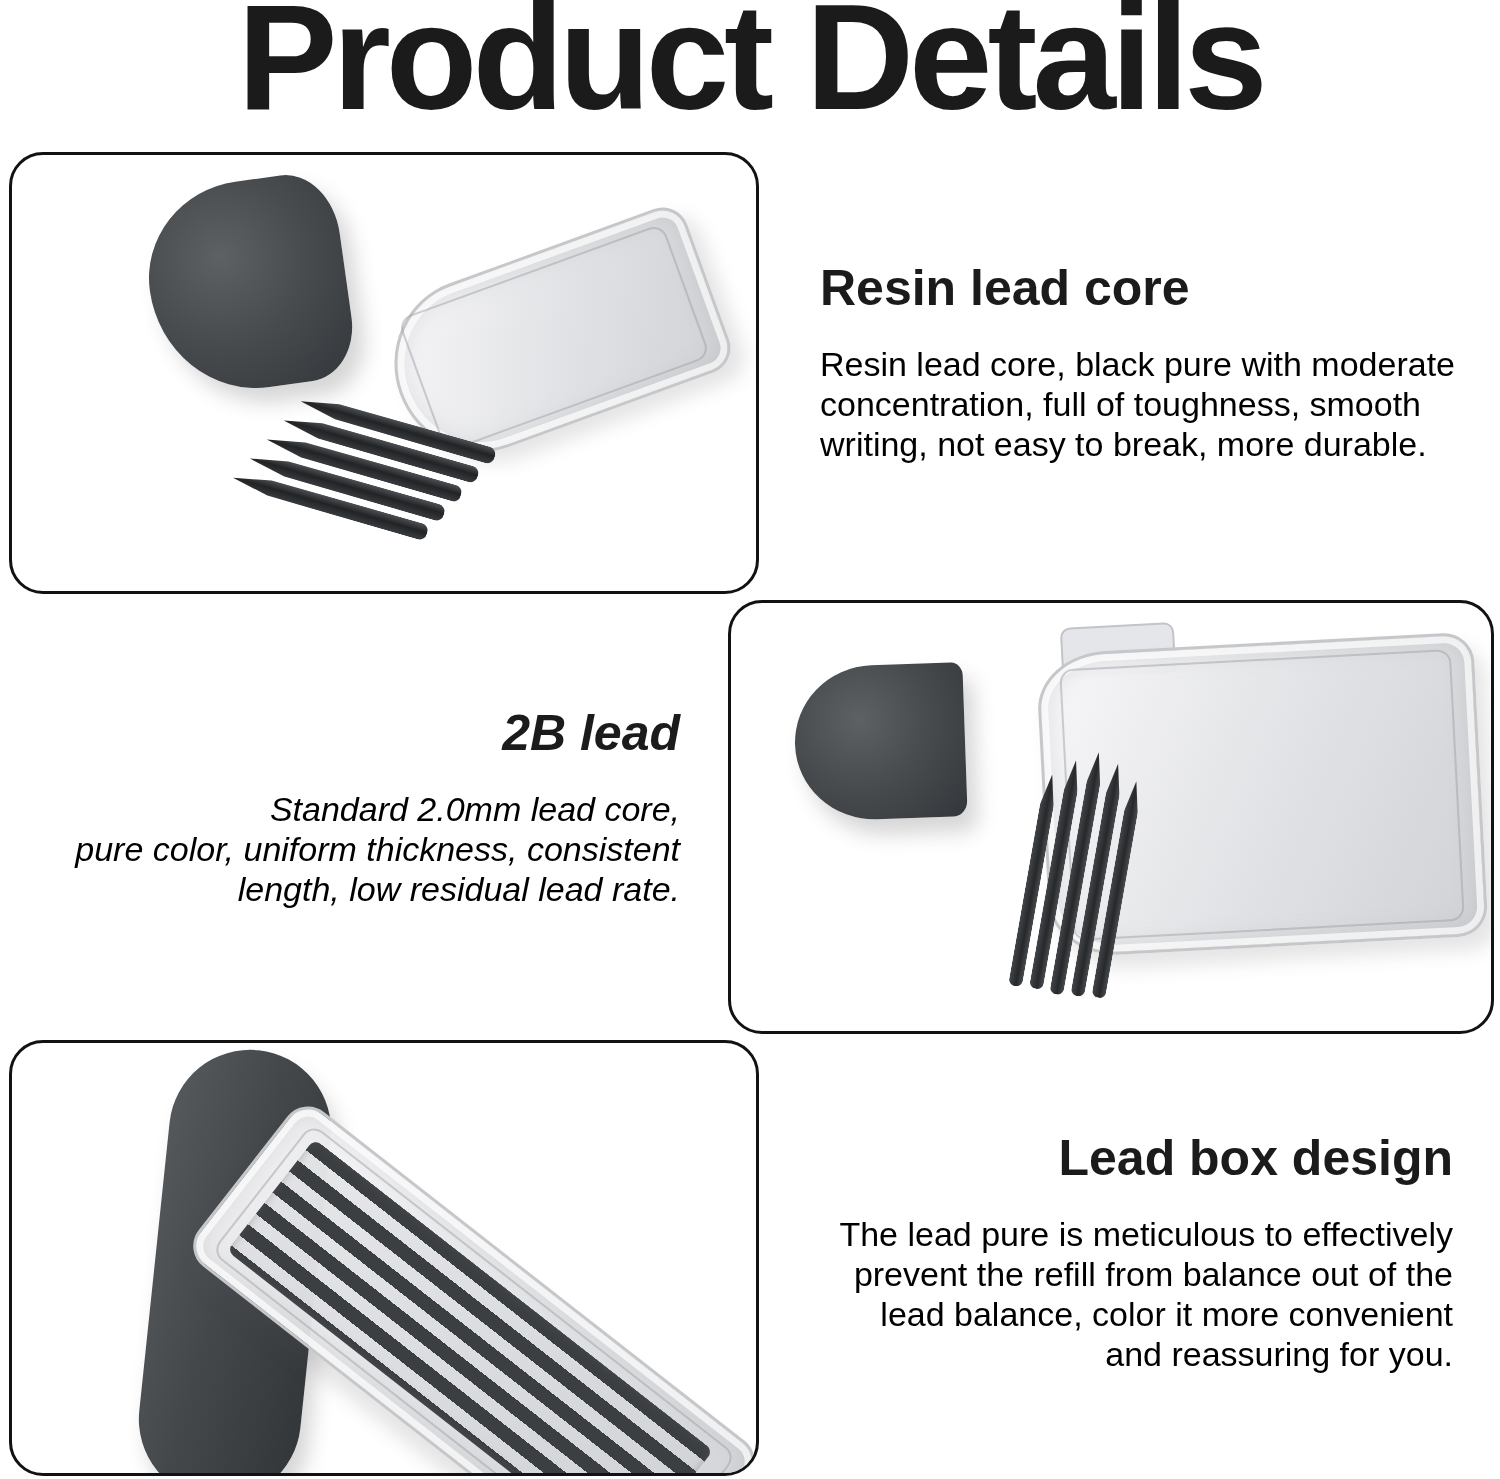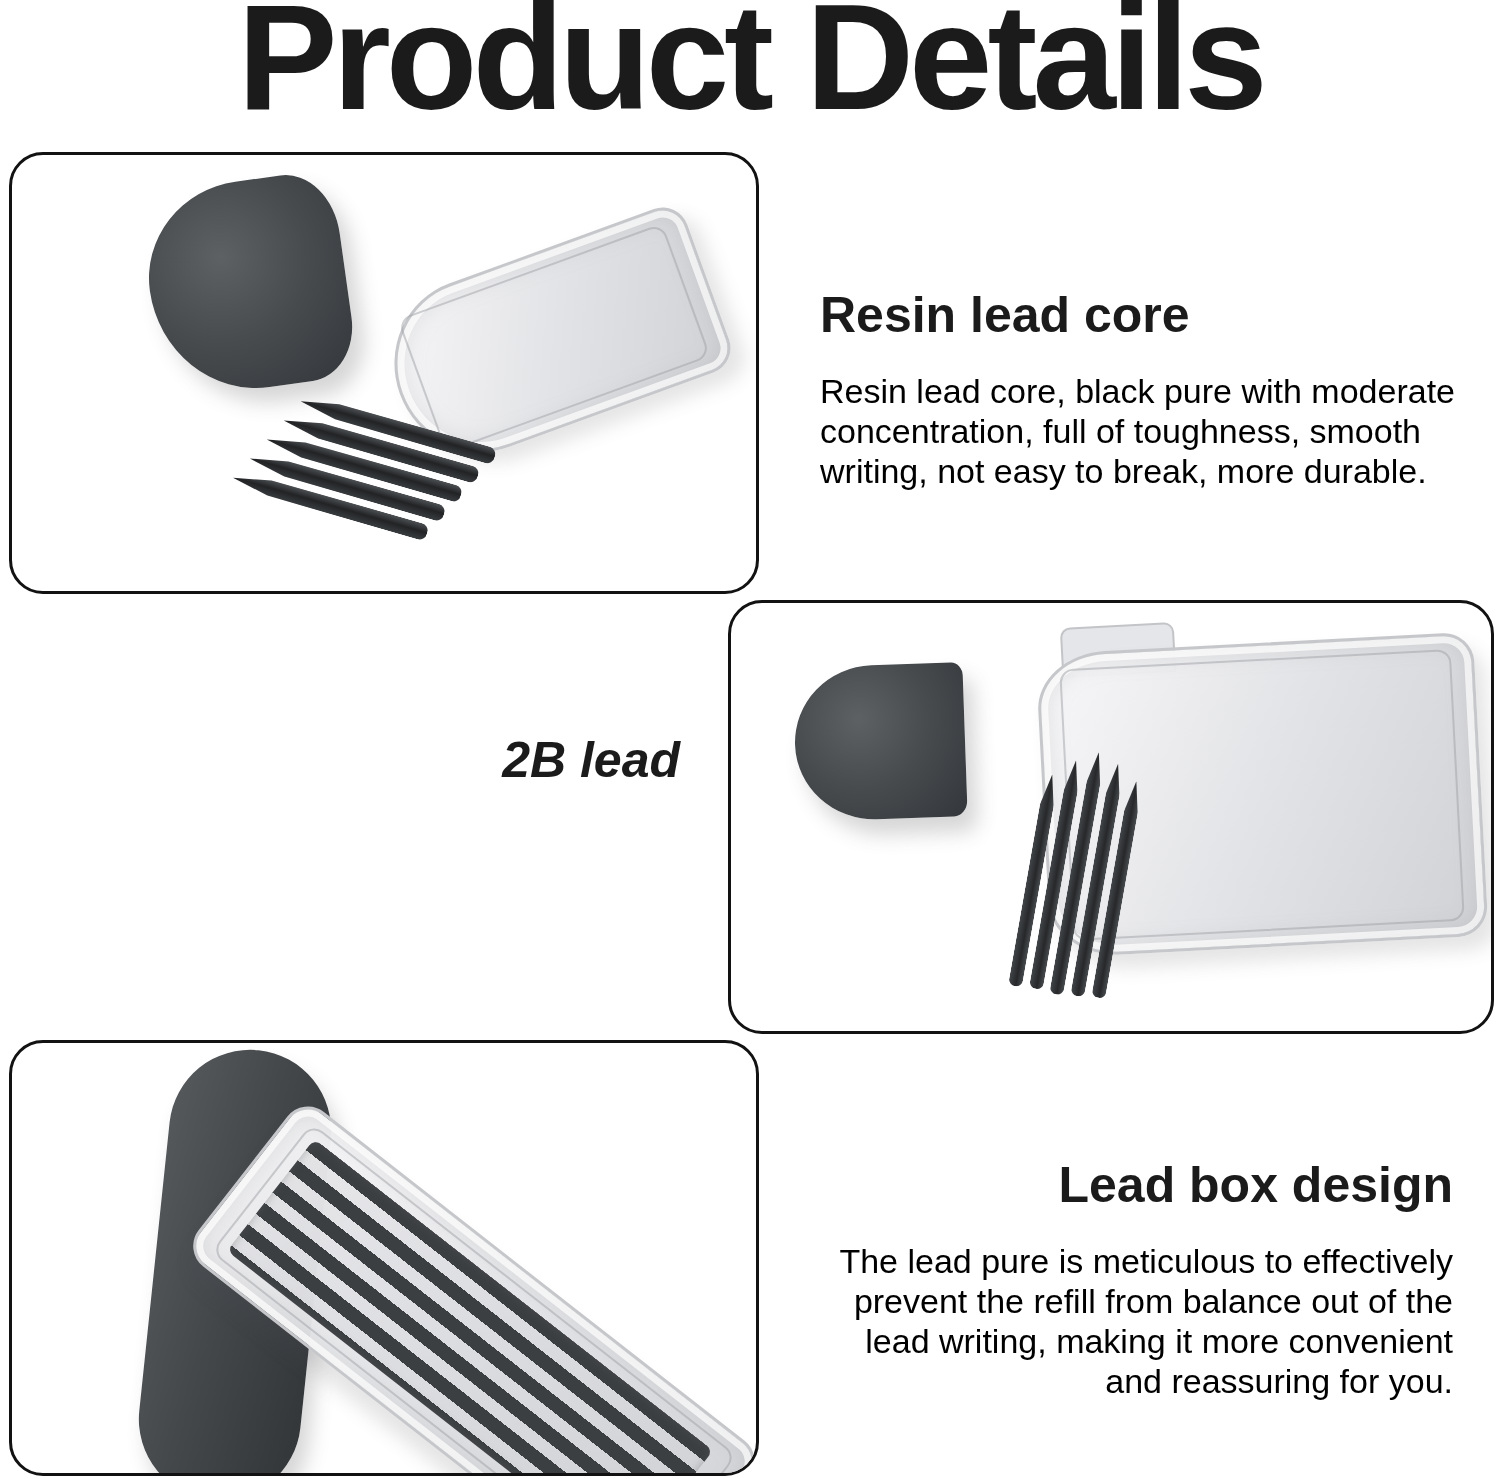--- a/index.html
+++ b/index.html
@@ -68,21 +68,21 @@
         background:linear-gradient(100deg,#54585b 5%,#44484b 45%,#35383b 92%);}
   #case3{left:215px;top:75px;width:580px;height:190px;transform:rotate(38deg);
          transform-origin:70px 100px;border-radius:26px;}
   #case3::after{
     content:'';position:absolute;inset:24px 42px 24px 32px;border-radius:8px;
     background:repeating-linear-gradient(180deg,
       #3c3f42 0 14px, rgba(205,206,210,.35) 14px 27px);
     box-shadow:inset 0 0 10px rgba(90,92,96,.4);
   }
   
-  .sec-text{position:absolute;margin-top:27px;}
+  .sec-text{position:absolute;}
   .sec-heading{font-size:50px;font-weight:700;line-height:60px;color:#1b1b1b;margin:0;}
   .sec-body{margin:26px 0 0 0;font-size:34px;line-height:40px;color:#000000;}
   #text1{left:820px;top:258px;width:645px;text-align:left;}
   #text2{left:58px;top:703px;width:622px;text-align:right;font-style:italic;}
   #text3{left:808px;top:1128px;width:645px;text-align:right;}
 </style>
 </head>
 <body>
 
 <div class="page-title">Product Details</div>
@@ -103,20 +103,25 @@
   <h2 class="sec-heading">Resin lead core</h2>
   <div class="sec-body">
     <div>Resin lead core, black pure with moderate</div>
     <div>concentration, full of toughness, smooth</div>
     <div>writing, not easy to break, more durable.</div>
   </div>
 </div>
 
 <div class="sec-text" id="text2">
   <h2 class="sec-heading">2B lead</h2>
+  <div class="sec-body">
+    <div>Standard 2.0mm lead core,</div>
+    <div>pure color, uniform thickness, consistent</div>
+    <div>length, low residual lead rate.</div>
+  </div>
 </div>
 
 <div class="photo-box" id="photo2" aria-label="Pencil cap beside transparent case with five leads fanned out, tips up">
   <div class="cap" id="cap2"></div>
   <div class="tab2"></div>
   <div class="clear-case" id="case2"></div>
   <div class="fan2">
     <div class="lead v" style="left:0;top:30px;height:215px;"></div>
     <div class="lead v" style="left:21px;top:12px;height:232px;"></div>
     <div class="lead v" style="left:42px;top:0;height:246px;"></div>
@@ -128,16 +133,16 @@
 <div class="photo-box" id="photo3" aria-label="Close-up of dark lead box crossed by transparent case holding leads">
   <div class="cap" id="cap3"></div>
   <div class="clear-case" id="case3"></div>
 </div>
 
 <div class="sec-text" id="text3">
   <h2 class="sec-heading">Lead box design</h2>
   <div class="sec-body">
     <div>The lead pure is meticulous to effectively</div>
     <div>prevent the refill from balance out of the</div>
-    <div>lead writing, making it more convenient</div>
+    <div>lead balance, color it more convenient</div>
     <div>and reassuring for you.</div>
   </div>
 </div>
 
 </body></html>

